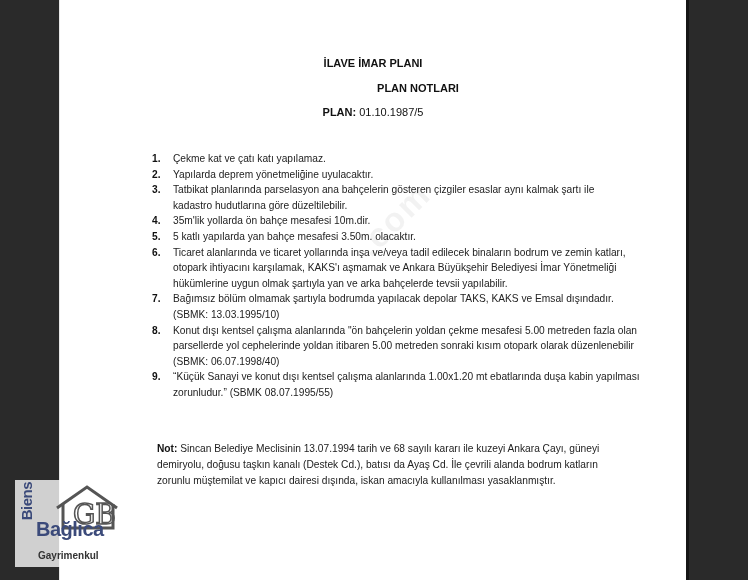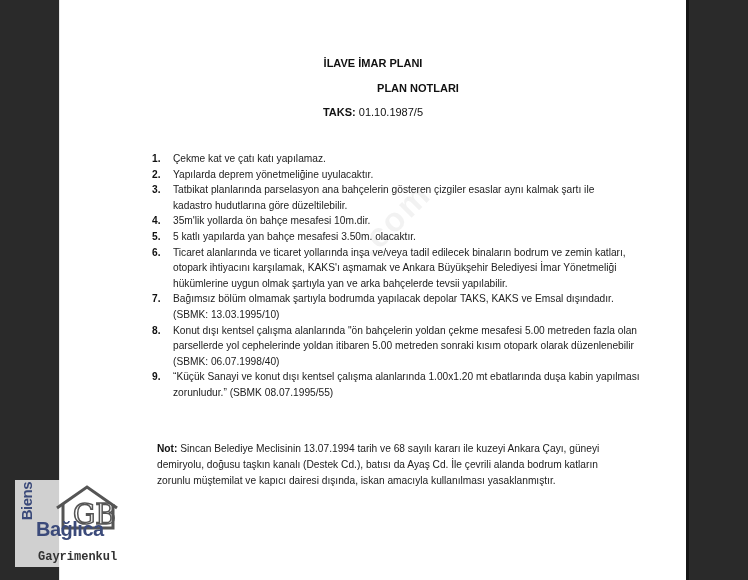--- a/index.html
+++ b/index.html
@@ -50,34 +50,34 @@
   }
   .logo .side {
     position: absolute; left: 3px; top: 2px; writing-mode: vertical-rl; transform: rotate(180deg);
     font-size: 15px; font-weight: bold; color: #3b4a7a; letter-spacing: -0.5px;
   }
   .logo .big {
     position: absolute; left: 21px; top: 38px; font-size: 20px; font-weight: bold; color: #3b4a7a;
     letter-spacing: -0.5px;
   }
   .logo .sub {
-    position: absolute; left: 23px; top: 70px; font-size: 12px; font-weight: bold; color: #333; font-family: Liberation Mono, monospace;
+    position: absolute; left: 23px; top: 70px; font-size: 10px; font-weight: bold; color: #333;
   }
   .logo svg { position: absolute; left: 40px; top: 4px; }
 </style>
 </head>
 <body>
 
 <div class="page">
   <div class="watermark">.com</div>
 
   <div class="heading h1">İLAVE İMAR PLANI</div>
   <div class="heading h2">PLAN NOTLARI</div>
   <div class="heading h3">
-    <span>TAKS:</span><span class="val"> 01.10.1987/5</span>
+    <span>PLAN:</span><span class="val"> 01.10.1987/5</span>
   </div>
 
   <ol class="notes">
     <li><span class="num">1.</span><span>Çekme kat ve çatı katı yapılamaz.</span></li>
     <li><span class="num">2.</span><span>Yapılarda deprem yönetmeliğine uyulacaktır.</span></li>
     <li style="width:455px"><span class="num">3.</span><span>Tatbikat planlarında parselasyon ana bahçelerin gösteren çizgiler esaslar aynı kalmak şartı ile kadastro hudutlarına göre düzeltilebilir.</span></li>
     <li><span class="num">4.</span><span>35m'lik yollarda ön bahçe mesafesi 10m.dir.</span></li>
     <li><span class="num">5.</span><span>5 katlı yapılarda yan bahçe mesafesi 3.50m. olacaktır.</span></li>
     <li><span class="num">6.</span><span>Ticaret alanlarında ve ticaret yollarında inşa ve/veya tadil edilecek binaların bodrum ve zemin katları, otopark ihtiyacını karşılamak, KAKS'ı aşmamak ve Ankara Büyükşehir Belediyesi İmar Yönetmeliği hükümlerine uygun olmak şartıyla yan ve arka bahçelerde tevsii yapılabilir.</span></li>
     <li style="width:470px"><span class="num">7.</span><span>Bağımsız bölüm olmamak şartıyla bodrumda yapılacak depolar TAKS, KAKS ve Emsal dışındadır. (SBMK: 13.03.1995/10)</span></li>

